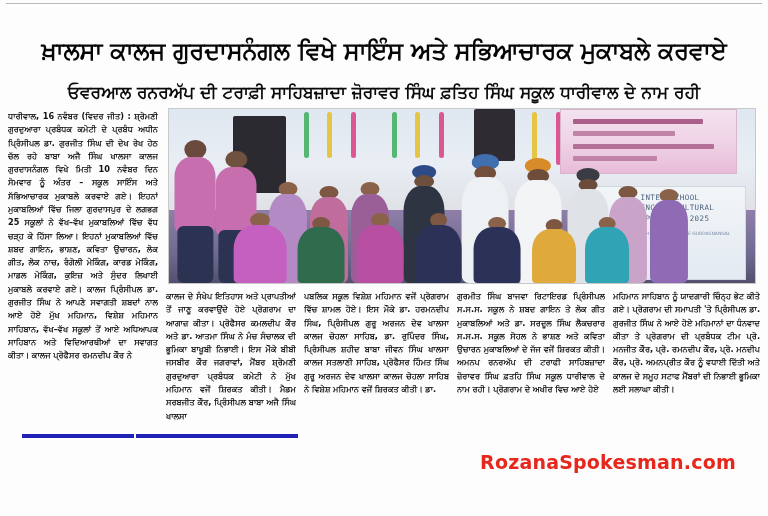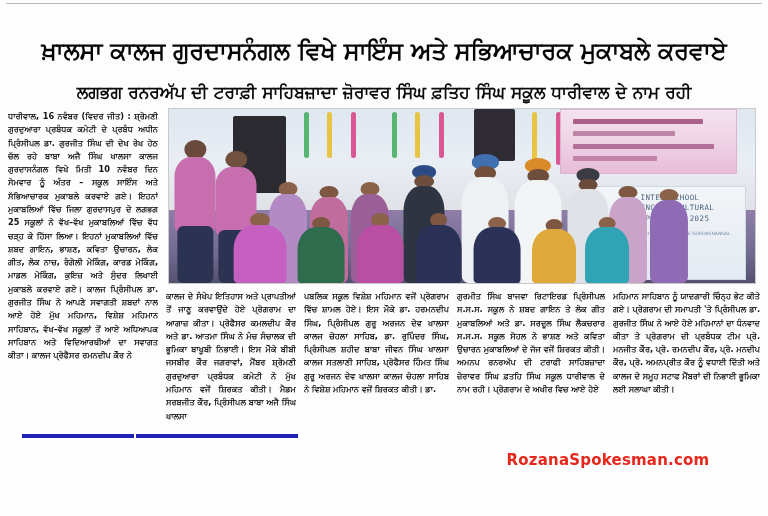--- a/index.html
+++ b/index.html
@@ -195,36 +195,36 @@
   }
   .logo-pa {
     font-size: 30px;
     font-weight: 800;
     line-height: 1;
     letter-spacing: 1px;
     white-space: nowrap;
   }
   .logo-en {
     margin-top: 3px;
-    font-size: 15px;
+    font-size: 19px;
     font-weight: 800;
     letter-spacing: .2px;
     white-space: nowrap;
   }
 </style>
 </head>
 <body>
 
 <div class="clipping">
 
   <div class="top-rule"></div>
 
   <h1 class="headline" style="font-size: 24px;">ਖ਼ਾਲਸਾ ਕਾਲਜ ਗੁਰਦਾਸਨੰਗਲ ਵਿਖੇ ਸਾਇੰਸ ਅਤੇ ਸਭਿਆਚਾਰਕ ਮੁਕਾਬਲੇ ਕਰਵਾਏ</h1>
 
-  <h2 class="subheadline">ਲਗਭਗ ਰਨਰਅੱਪ ਦੀ ਟਰਾਫ਼ੀ ਸਾਹਿਬਜ਼ਾਦਾ ਜ਼ੋਰਾਵਰ ਸਿੰਘ ਫ਼ਤਿਹ ਸਿੰਘ ਸਕੂਲ ਧਾਰੀਵਾਲ ਦੇ ਨਾਮ ਰਹੀ</h2>
+  <h2 class="subheadline">ਓਵਰਆਲ ਰਨਰਅੱਪ ਦੀ ਟਰਾਫ਼ੀ ਸਾਹਿਬਜ਼ਾਦਾ ਜ਼ੋਰਾਵਰ ਸਿੰਘ ਫ਼ਤਿਹ ਸਿੰਘ ਸਕੂਲ ਧਾਰੀਵਾਲ ਦੇ ਨਾਮ ਰਹੀ</h2>
 
   <div class="photo">
     <div class="photo-inner">
       <div class="backdrop"></div>
       <div class="floor"></div>
       <div class="speaker"></div>
       <div class="speaker2"></div>
 
       <div class="streamer" style="left:23%; background:#4fb36a;"></div>
       <div class="streamer" style="left:27%; background:#e6c23a;"></div>

